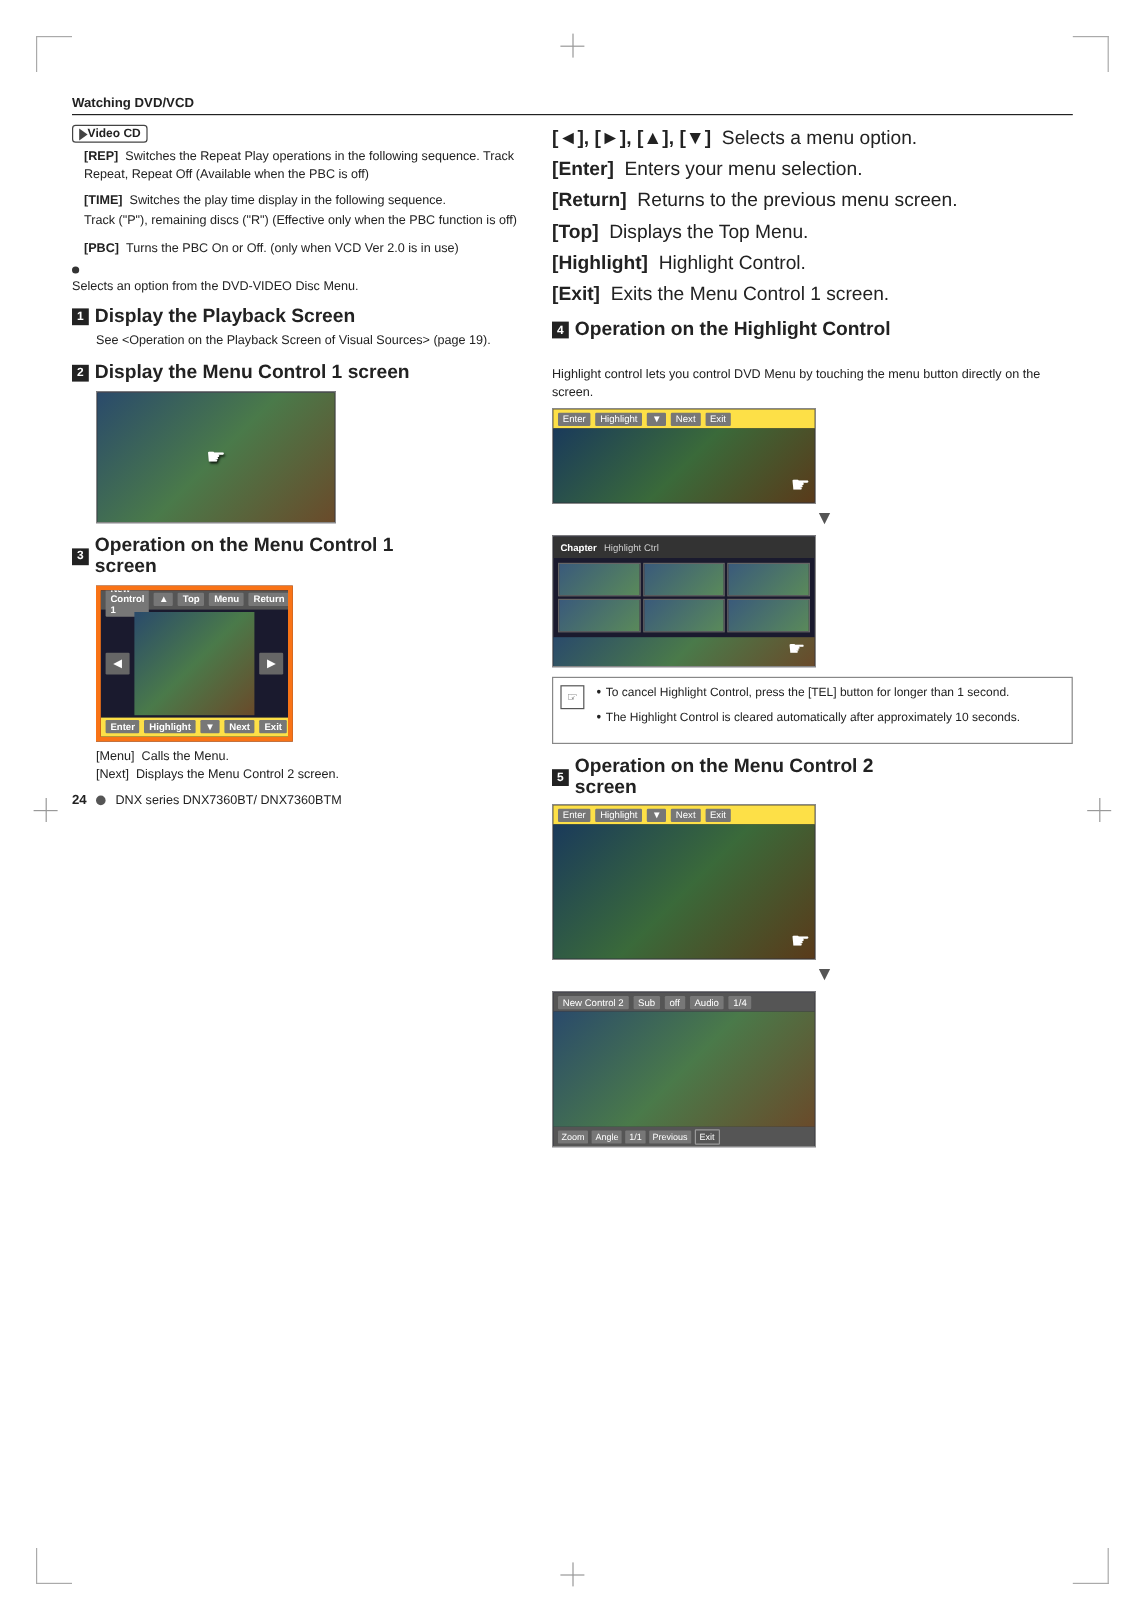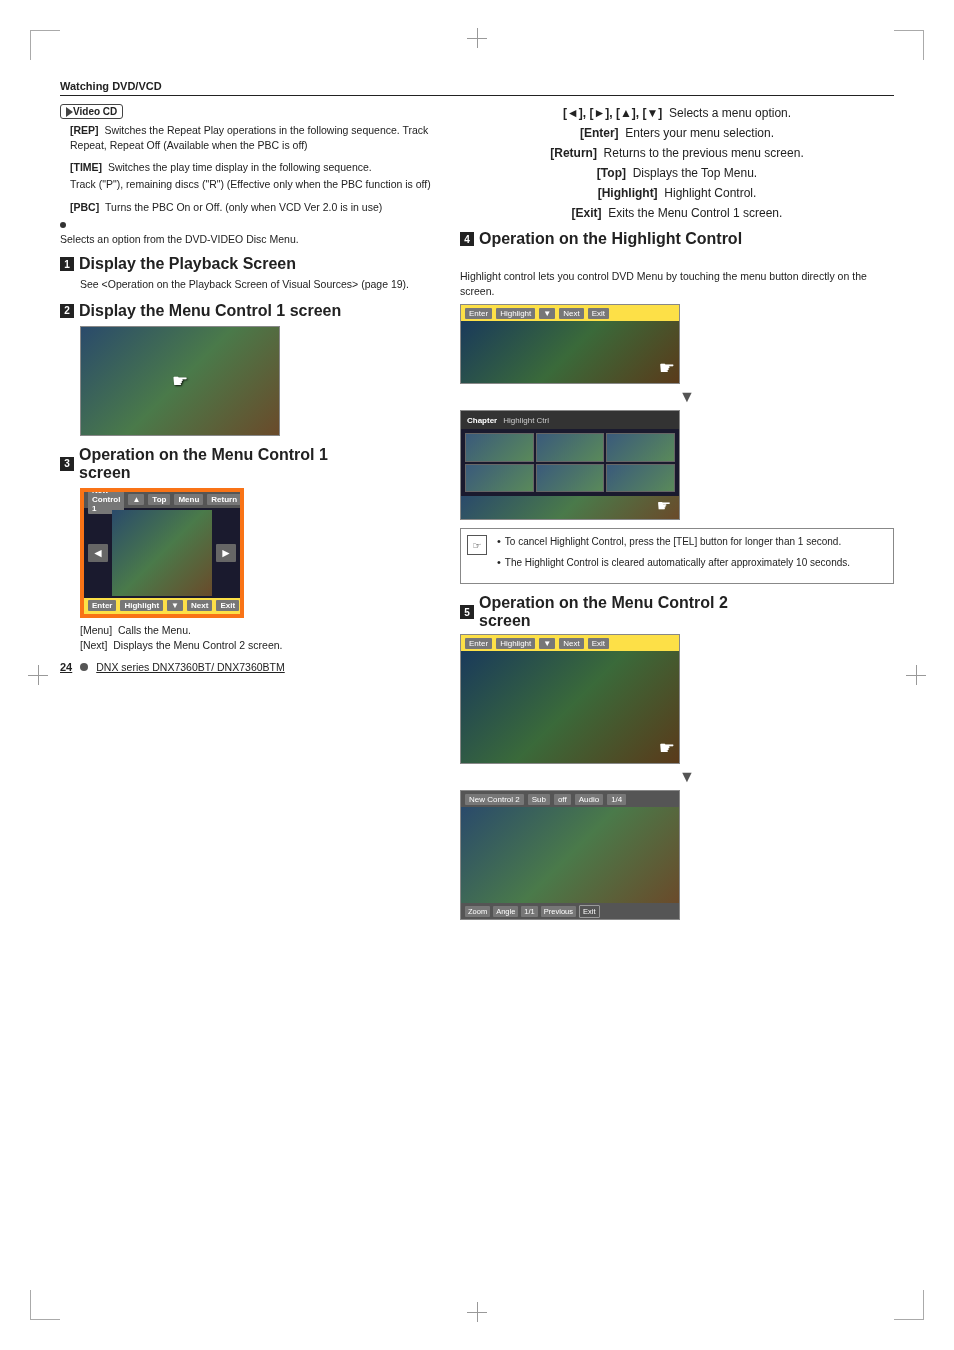--- a/index.html
+++ b/index.html
@@ -234,24 +234,23 @@
       background: #333;
       border-radius: 50%;
       margin: 4px 0;
     }
 
     
     .option-list {
       margin-bottom: 8px;
     }
     .option-item {
-      font-size: 12px;
+      font-size: 16px;
       line-height: 1.5;
       margin-bottom: 2px;
-      text-align: center;
     }
     .option-item .label {
       font-weight: bold;
     }
 
     
     .highlight-desc {
       font-size: 10.5px;
       line-height: 1.4;
       margin-bottom: 6px;
@@ -322,21 +321,20 @@
       margin-right: 4px;
       flex-shrink: 0;
     }
 
     
     .page-footer {
       display: flex;
       align-items: center;
       gap: 8px;
       margin-top: 0;
-      text-decoration: underline;
     }
     .page-num {
       font-size: 11px;
       font-weight: bold;
     }
     .circle-dot {
       width: 8px;
       height: 8px;
       background: #555;
       border-radius: 50%;

